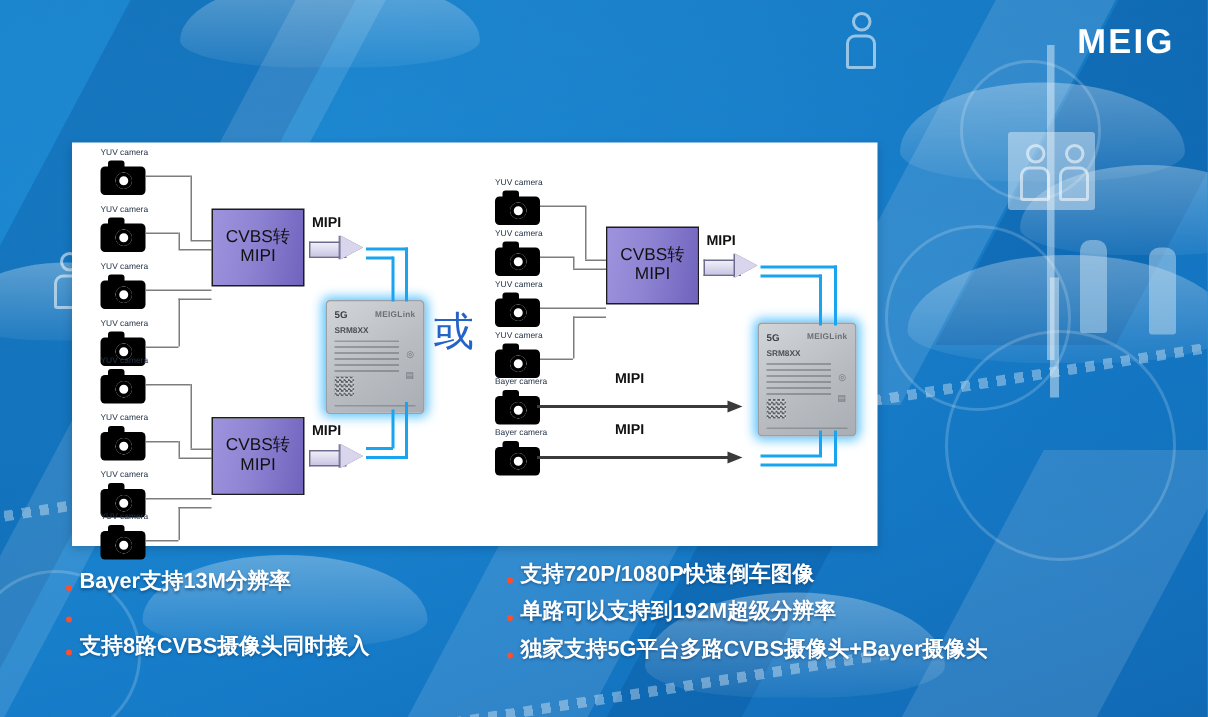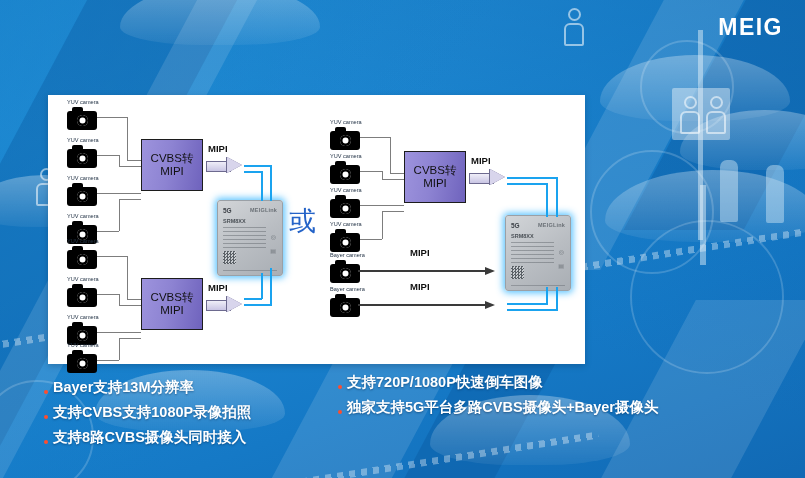--- a/index.html
+++ b/index.html
@@ -383,32 +383,35 @@
     </div>
   </div>
 
   <div class="bullets bullets-left">
     <div class="bl-item">
       <span class="dot"></span>
       <span class="bl-txt">Bayer支持13M分辨率</span>
     </div>
     <div class="bl-item">
       <span class="dot"></span>
-      <span class="bl-txt">支持CVBS支持1080P录像拍照</span>
     </div>
     <div class="bl-item">
       <span class="dot"></span>
       <span class="bl-txt">支持8路CVBS摄像头同时接入</span>
     </div>
   </div>
 
   <div class="bullets bullets-right">
     <div class="bl-item">
       <span class="dot"></span>
       <span class="bl-txt">支持720P/1080P快速倒车图像</span>
     </div>
     <div class="bl-item">
       <span class="dot"></span>
+      <span class="bl-txt">单路可以支持到192M超级分辨率</span>
+    </div>
+    <div class="bl-item">
+      <span class="dot"></span>
       <span class="bl-txt">独家支持5G平台多路CVBS摄像头+Bayer摄像头</span>
     </div>
   </div>
 
 </div>
 
 </body></html>

